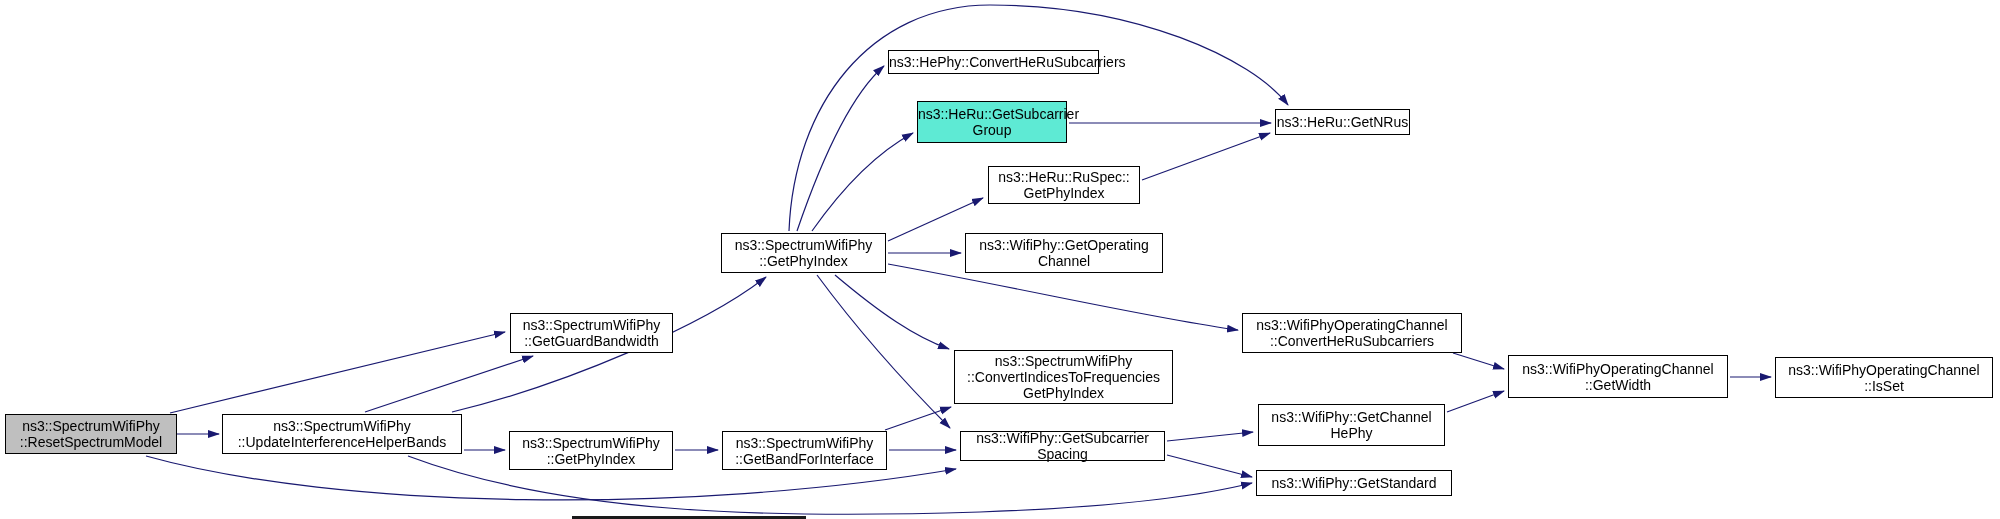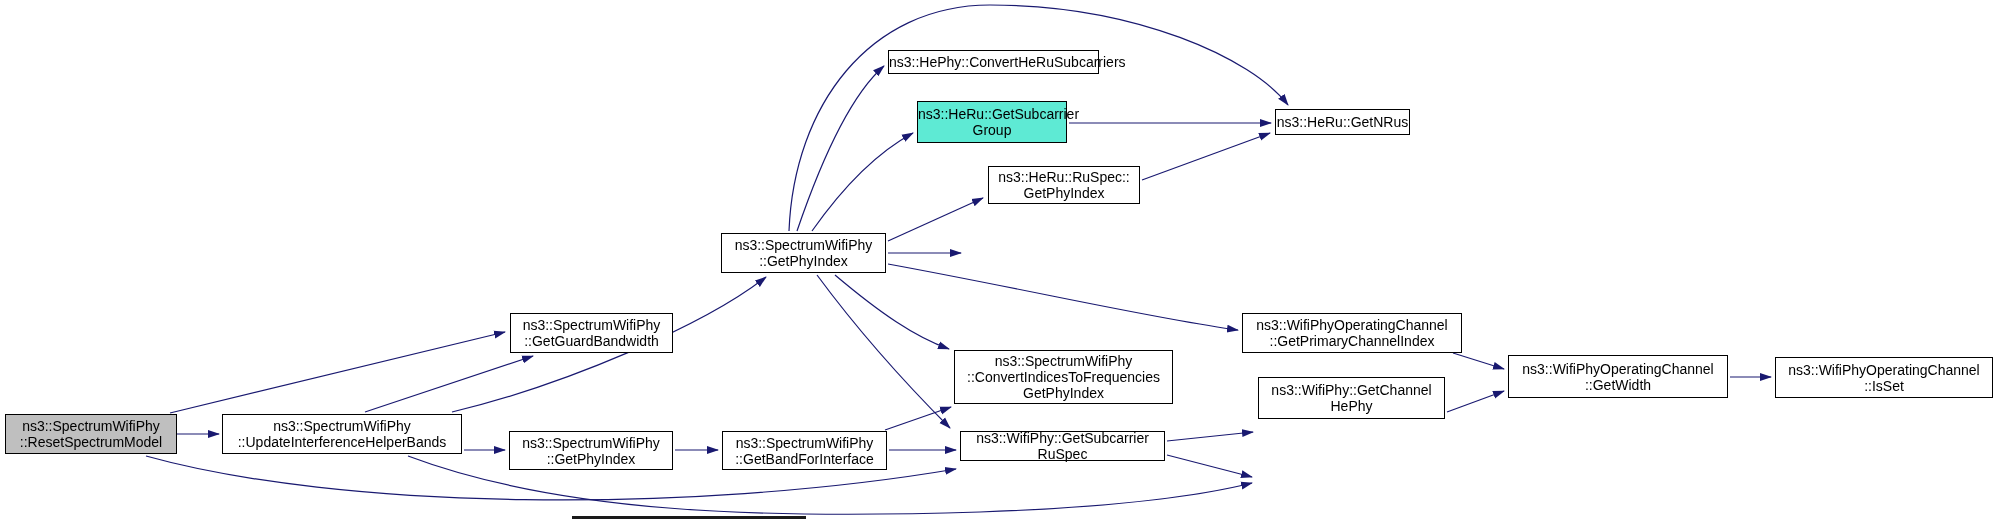--- a/index.html
+++ b/index.html
@@ -96,33 +96,37 @@
       <span class="line">ns3::HePhy::ConvertHeRuSubcarriers</span>
     </div>
     <div class="node" style="left: 917px; top: 101px; width: 150px; height: 42px; background: #5eead4;">
       <span class="line">ns3::HeRu::GetSubcarrier</span>
       <span class="line">Group</span>
     </div>
     <div class="node" style="left: 988px; top: 166px; width: 152px; height: 38px; background: rgb(255, 255, 255);">
       <span class="line">ns3::HeRu::RuSpec::</span>
       <span class="line">GetPhyIndex</span>
     </div>
+    <div class="node" style="left: 965px; top: 233px; width: 198px; height: 40px; background: rgb(255, 255, 255);">
+      <span class="line">ns3::WifiPhy::GetOperating</span>
+      <span class="line">Channel</span>
+    </div>
     <div class="node" style="left: 1275px; top: 109px; width: 135px; height: 26px; background: rgb(255, 255, 255);">
       <span class="line">ns3::HeRu::GetNRus</span>
     </div>
     <div class="node" style="left: 1242px; top: 313px; width: 220px; height: 40px; background: rgb(255, 255, 255);">
       <span class="line">ns3::WifiPhyOperatingChannel</span>
-      <span class="line">::GetPrimaryChannelIndex</span>
+      <span class="line">::ConvertHeRuSubcarriers</span>
     </div>
     <div class="node" style="left: 954px; top: 350px; width: 219px; height: 54px; background: rgb(255, 255, 255);">
       <span class="line">ns3::SpectrumWifiPhy</span>
       <span class="line">::ConvertIndicesToFrequencies</span>
       <span class="line">GetPhyIndex</span>
     </div>
-    <div class="node" style="left: 1258px; top: 377px; width: 187px; height: 42px; background: rgb(255, 255, 255);">
+    <div class="node" style="left: 1258px; top: 404px; width: 187px; height: 42px; background: rgb(255, 255, 255);">
       <span class="line">ns3::WifiPhy::GetChannel</span>
       <span class="line">HePhy</span>
     </div>
     <div class="node" style="left: 1508px; top: 355px; width: 220px; height: 43px; background: rgb(255, 255, 255);">
       <span class="line">ns3::WifiPhyOperatingChannel</span>
       <span class="line">::GetWidth</span>
     </div>
     <div class="node" style="left: 1775px; top: 357px; width: 218px; height: 41px; background: rgb(255, 255, 255);">
       <span class="line">ns3::WifiPhyOperatingChannel</span>
       <span class="line">::IsSet</span>
@@ -130,16 +134,19 @@
     <div class="node" style="left: 509px; top: 431px; width: 164px; height: 39px; background: rgb(255, 255, 255);">
       <span class="line">ns3::SpectrumWifiPhy</span>
       <span class="line">::GetPhyIndex</span>
     </div>
     <div class="node" style="left: 722px; top: 431px; width: 165px; height: 39px; background: rgb(255, 255, 255);">
       <span class="line">ns3::SpectrumWifiPhy</span>
       <span class="line">::GetBandForInterface</span>
     </div>
     <div class="node" style="left: 960px; top: 431px; width: 205px; height: 30px; background: rgb(255, 255, 255);">
       <span class="line">ns3::WifiPhy::GetSubcarrier</span>
-      <span class="line">RuSpec</span>
+      <span class="line">Spacing</span>
+    </div>
+    <div class="node" style="left: 1256px; top: 470px; width: 196px; height: 26px; background: rgb(255, 255, 255);">
+      <span class="line">ns3::WifiPhy::GetStandard</span>
     </div>
     <div class="caption-sliver" style="left: 572px; top: 516px; width: 234px; height: 3px;"></div>
   </div>
 
 </body></html>

